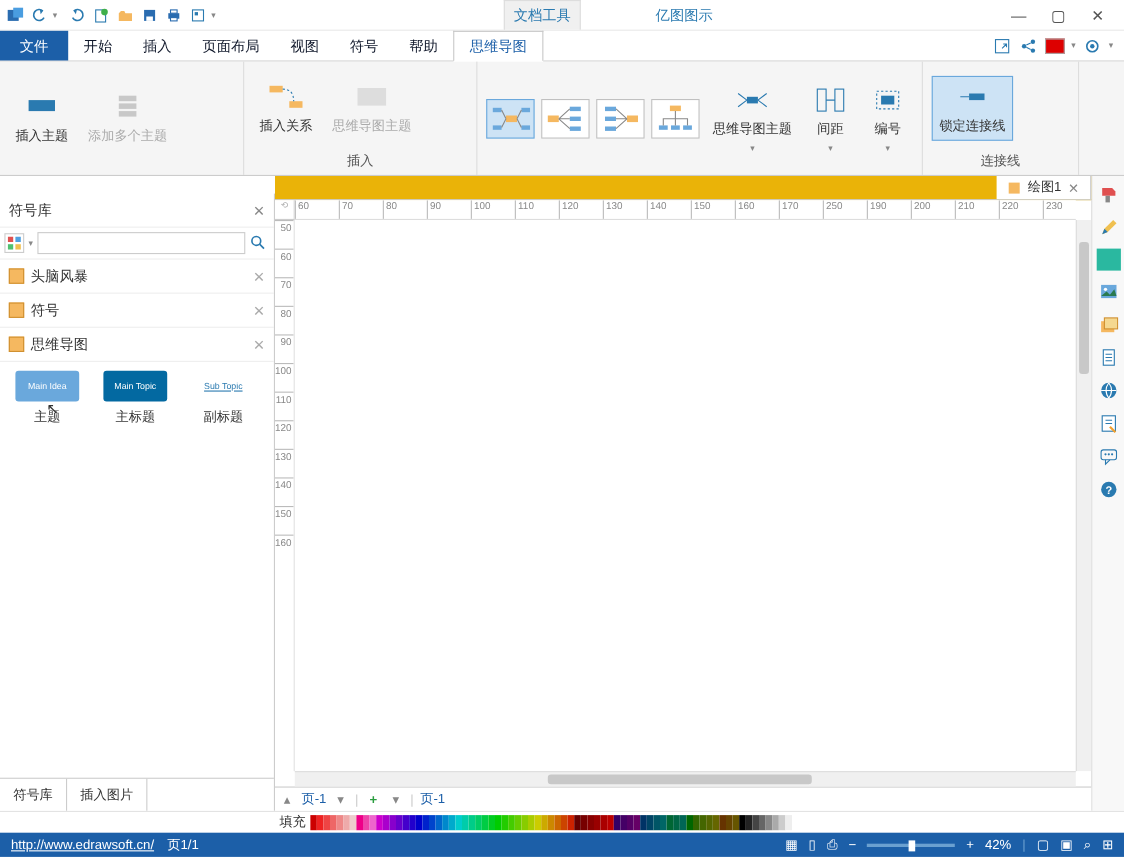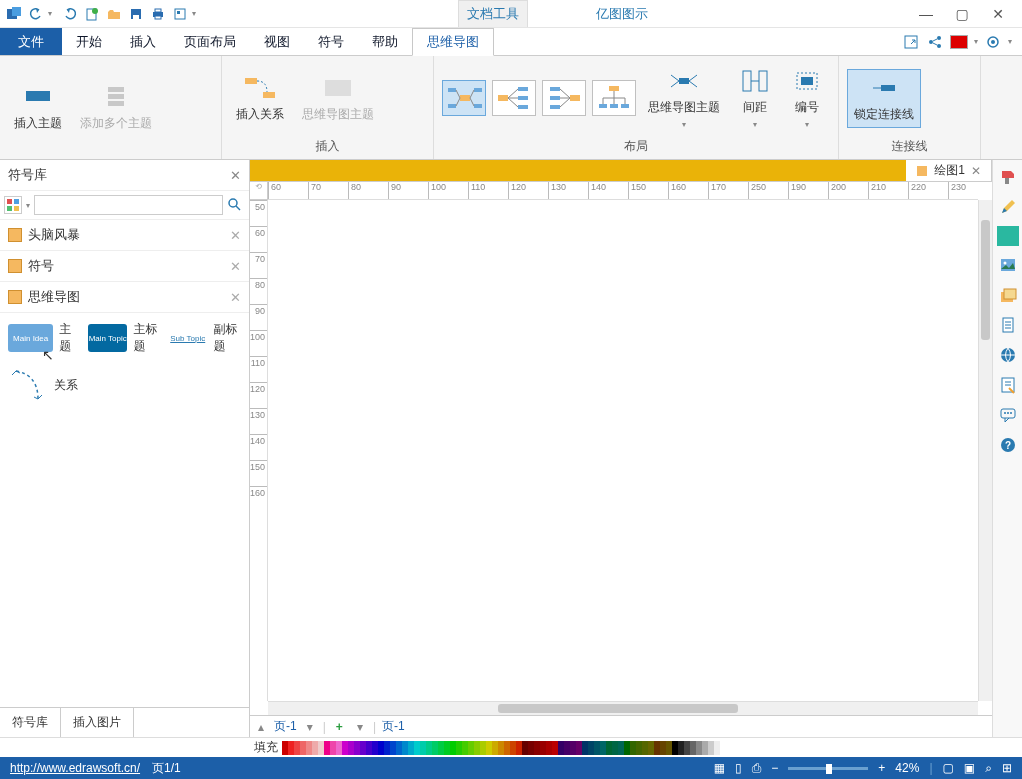--- a/index.html
+++ b/index.html
@@ -34,32 +34,32 @@
 .rb-item.tight { min-width: 40px; }
 .rb-icon { width: 34px; height: 28px; display: flex; align-items: center; justify-content: center; }
 .rb-text { font-size: 12px; color: #333; text-align: center; white-space: nowrap; }
 .rb-item.disabled .rb-text { color: #aaa; }
 .layout-btn { width: 44px; height: 36px; border: 1px solid #c0c0c0; background: #fff; display: flex; align-items: center; justify-content: center; cursor: pointer; }
 .layout-btn.active { background: #cde3f5; border-color: #6aa8dc; }
 .rb-item.pressed { background: #cde3f5; border: 1px solid #6aa8dc; }
 
 
 .main { display: flex; height: calc(779px - 28px - 28px - 104px - 22px - 20px); }
-.left-panel { width: 250px; border-right: 1px solid #ccc; display: flex; flex-direction: column; background: #fff; }
+.left-panel { width: 250px; border-right: 1px solid #ccc; display: flex; flex-direction: column; background: #fff; margin-top: 16px; }
 .lp-head { display: flex; align-items: center; padding: 6px 8px; font-size: 13px; border-bottom: 1px solid #eee; }
 .lp-head .close { margin-left: auto; color: #888; cursor: pointer; }
 .lp-search { display: flex; align-items: center; padding: 4px; gap: 4px; border-bottom: 1px solid #eee; }
 .lp-search .dd { width: 18px; height: 18px; border: 1px solid #ccc; display: flex; align-items: center; justify-content: center; }
 .lp-search input { flex: 1; border: 1px solid #ccc; height: 20px; padding: 0 4px; font-size: 12px; }
 .lp-search .sicon { width: 18px; color: #1c5fa8; cursor: pointer; }
 .lp-cat { display: flex; align-items: center; padding: 6px 8px; border-bottom: 1px solid #eee; font-size: 13px; cursor: pointer; }
 .lp-cat .caticon { width: 14px; height: 14px; background: #f5b860; border: 1px solid #d09030; margin-right: 6px; }
 .lp-cat .close { margin-left: auto; color: #aaa; cursor: pointer; }
 .shape-grid { display: flex; flex-wrap: wrap; padding: 8px; gap: 10px; }
-.shape-item { width: 70px; display: flex; flex-direction: row; align-items: center; gap: 6px; cursor: pointer; position: relative; }
+.shape-item { width: 70px; display: flex; flex-direction: column; align-items: center; gap: 6px; cursor: pointer; position: relative; }
 .shape-preview { width: 58px; height: 28px; border-radius: 3px; display: flex; align-items: center; justify-content: center; font-size: 8px; color: #fff; }
 .shape-label { font-size: 12px; color: #333; }
 .cursor-overlay { position: absolute; top: 26px; left: 34px; font-size: 14px; pointer-events: none; }
 .relation-preview { width: 40px; height: 40px; }
 .lp-tabs { margin-top: auto; display: flex; border-top: 1px solid #ccc; }
 .lp-tab { padding: 6px 12px; font-size: 12px; cursor: pointer; border-right: 1px solid #ccc; }
 
 
 .canvas-wrap { flex: 1; display: flex; flex-direction: column; position: relative; }
 .doc-tabs { height: 22px; display: flex; align-items: stretch; background: #eab308; border-bottom: 1px solid #ccc; justify-content: flex-end; }
@@ -316,21 +316,20 @@
           <div class="rb-icon">
             <svg width="28" height="24">
               <rect x="4" y="4" width="20" height="16" fill="none" stroke="#2a7ab0" stroke-dasharray="2 2"></rect>
               <rect x="8" y="8" width="12" height="8" fill="#2a7ab0"></rect>
             </svg>
           </div>
           <div class="rb-text">编号</div>
           <span style="font-size:8px;color:#888">▾</span>
         </div>
     </div>
-    <div class="ribbon-label">布局</div>
   </div>
   <div class="ribbon-group" style="flex:0 0 142px">
     <div class="ribbon-items">
       <div class="rb-item pressed">
           <div class="rb-icon">
             <svg width="30" height="24">
               <path d="M4 12 L12 12" stroke="#2a7ab0"></path>
               <rect x="12" y="9" width="14" height="6" fill="#2a7ab0"></rect>
             </svg>
           </div>
@@ -386,28 +385,20 @@
         <div class="cursor-overlay">↖</div>
         <div class="shape-label">主题</div>
       </div>
       <div class="shape-item">
         <div class="shape-preview" style="background:#0369a1">Main Topic</div>
         <div class="shape-label">主标题</div>
       </div>
       <div class="shape-item">
         <div class="shape-preview" style="background:transparent;color:#2a7ab0;text-decoration:underline">Sub Topic</div>
         <div class="shape-label">副标题</div>
-      </div>
-      <div class="shape-item">
-        <div class="relation-preview"><svg width="40" height="40">
-              <path d="M8 6 Q30 10 30 34" stroke="#2a7ab0" fill="none" stroke-dasharray="3 3" stroke-width="1.5"></path>
-              <path d="M8 6 L4 10 M8 6 L12 8" stroke="#2a7ab0"></path>
-              <path d="M30 34 L26 32 M30 34 L34 30" stroke="#2a7ab0"></path>
-            </svg></div>
-        <div class="shape-label">关系</div>
       </div>
     </div>
     <div class="lp-tabs">
       <div class="lp-tab">符号库</div>
       <div class="lp-tab">插入图片</div>
     </div>
   </div>
 
   <div class="canvas-wrap">
     <div class="doc-tabs">

